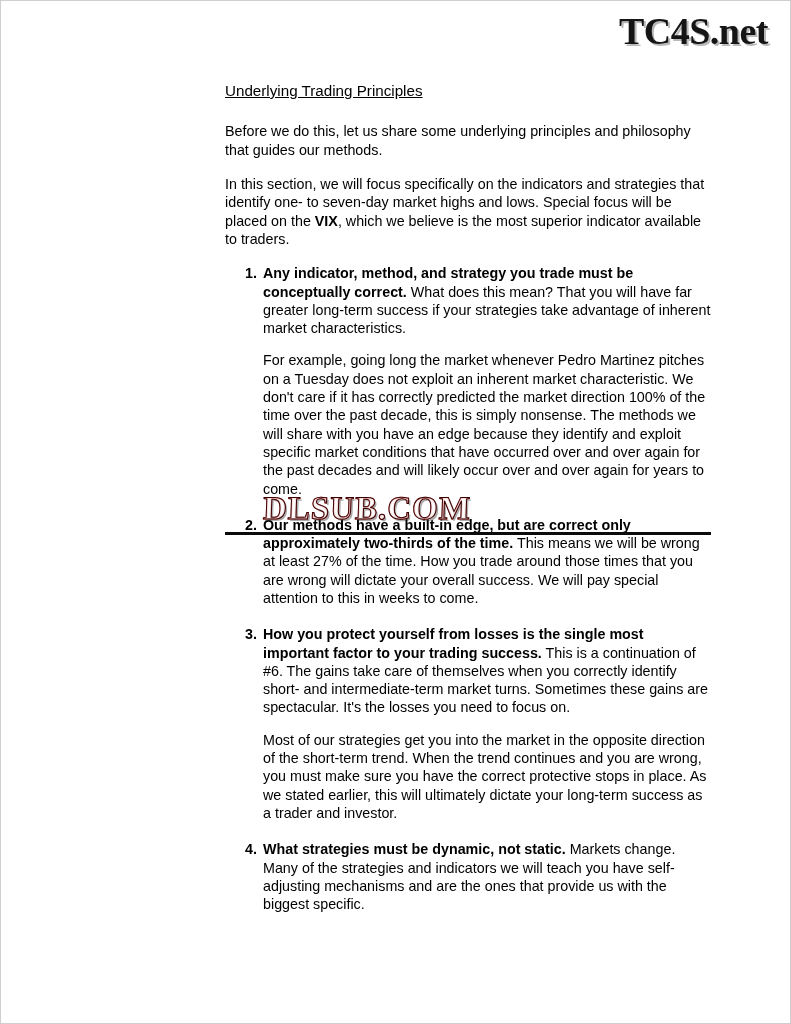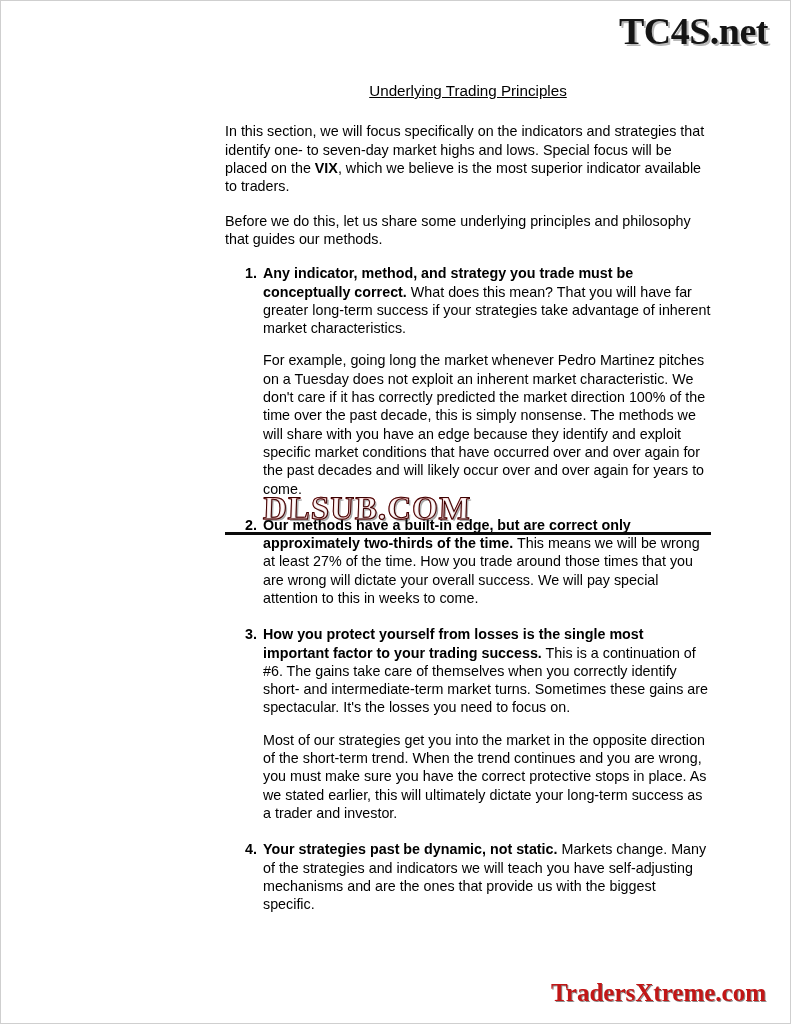--- a/index.html
+++ b/index.html
@@ -37,21 +37,21 @@
   .doc {
     position: absolute;
     left: 224px;
     top: 80px;
     width: 486px;
     color: #000000;
     font-size: 14.3px;
     line-height: 1.28;
   }
   .doc-title {
-    text-align: center;
+    text-align: left;
     text-decoration: underline;
     font-size: 15.2px;
     margin: 0 0 22px 0;
     font-weight: normal;
   }
   .para {
     margin: 0 0 16px 0;
   }
   b {
     font-weight: bold;
@@ -133,45 +133,44 @@
 <body>
 
 <div class="page">
 
   <div class="site-mark">TC4S.net</div>
 
   <div class="doc">
 
     <h1 class="doc-title">Underlying Trading Principles</h1>
 
+    <p class="para">Before we do this, let us share some underlying principles and philosophy that guides our methods.</p>
+
     <p class="para"><span>In this section, we will focus specifically on the indicators and strategies that identify one- to seven-day market highs and lows. Special focus will be placed on the </span><b>VIX</b><span>, which we believe is the most superior indicator available to traders.</span></p>
-
-    <p class="para">Before we do this, let us share some underlying principles and philosophy that guides our methods.</p>
 
     <ol class="principles">
 
       <li>
         <p><b>Any indicator, method, and strategy you trade must be conceptually correct.</b><span> What does this mean? That you will have far greater long-term success if your strategies take advantage of inherent market characteristics.</span></p>
         <p>For example, going long the market whenever Pedro Martinez pitches on a Tuesday does not exploit an inherent market characteristic. We don't care if it has correctly predicted the market direction 100% of the time over the past decade, this is simply nonsense. The methods we will share with you have an edge because they identify and exploit specific market conditions that have occurred over and over again for the past decades and will likely occur over and over again for years to come.</p>
       </li>
 
       <li>
         <p><b>Our methods have a built-in edge, but are correct only approximately two-thirds of the time.</b><span> This means we will be wrong at least 27% of the time. How you trade around those times that you are wrong will dictate your overall success. We will pay special attention to this in weeks to come.</span></p>
       </li>
 
       <li>
         <p><b>How you protect yourself from losses is the single most important factor to your trading success.</b><span> This is a continuation of #6. The gains take care of themselves when you correctly identify short- and intermediate-term market turns. Sometimes these gains are spectacular. It's the losses you need to focus on.</span></p>
         <p>Most of our strategies get you into the market in the opposite direction of the short-term trend. When the trend continues and you are wrong, you must make sure you have the correct protective stops in place. As we stated earlier, this will ultimately dictate your long-term success as a trader and investor.</p>
       </li>
 
       <li>
-        <p><b>Your strategies past be dynamic, not static.</b><span> Markets change. Many of the strategies and indicators we will teach you have self-adjusting mechanisms and are the ones that provide us with the biggest specific.</span></p>
+        <p><b>What strategies must be dynamic, not static.</b><span> Markets change. Many of the strategies and indicators we will teach you have self-adjusting mechanisms and are the ones that provide us with the biggest specific.</span></p>
       </li>
 
     </ol>
   </div>
 
   <div class="strike-line"></div>
   <div class="watermark"><span class="inner">DLSUB.COM</span></div>
 
-  <div class="footer-brand">TradersXtreme.com</div>
 
 </div>
 
 </body></html>

